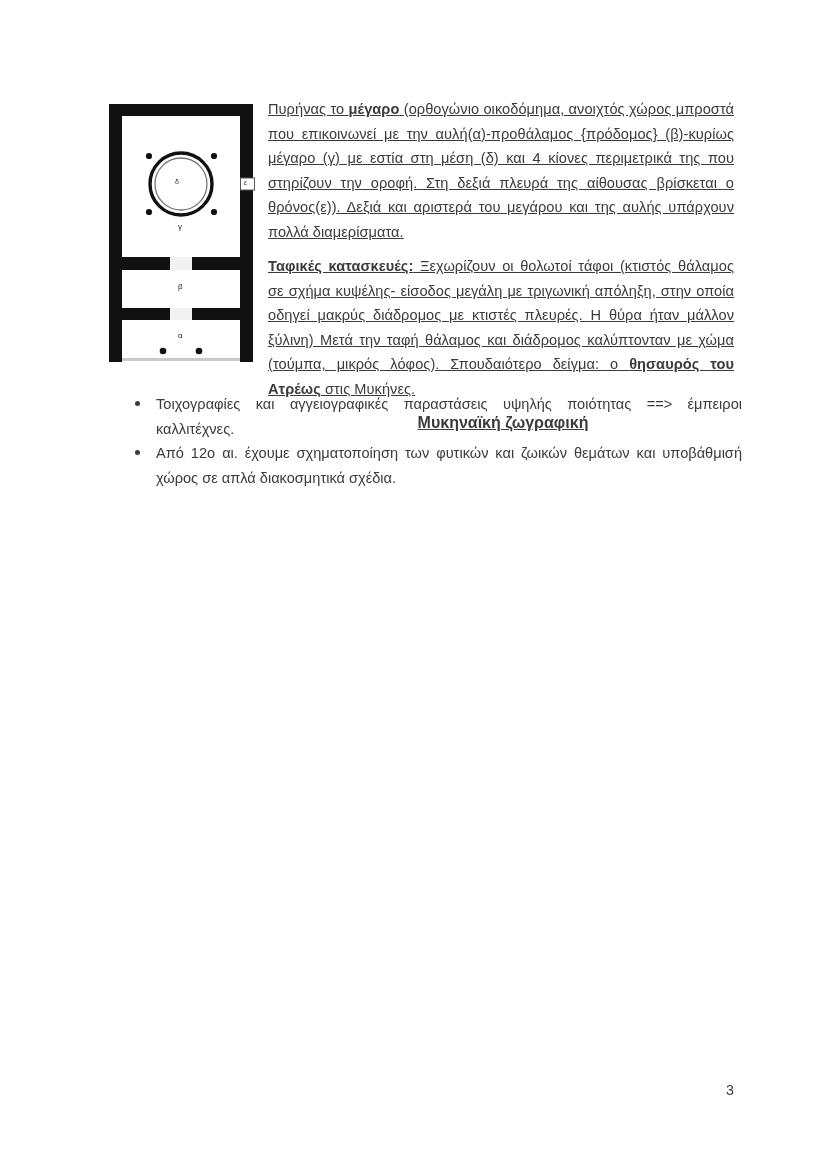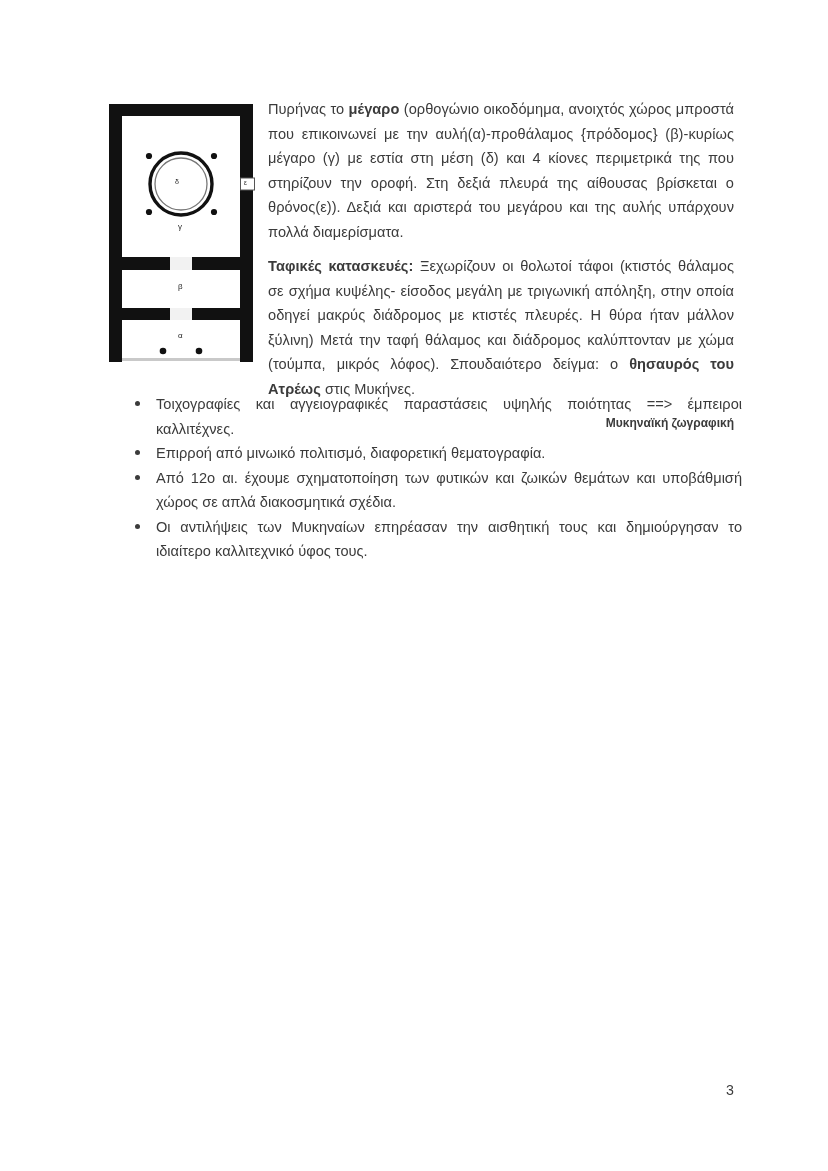--- a/index.html
+++ b/index.html
@@ -33,37 +33,38 @@
     width: 152px;
     height: 268px;
   }
 
   
   .textcol {
     position: absolute;
     left: 268px;
     top: 97px;
     width: 466px;
+    text-decoration: underline;
   }
   p.body {
     margin: 0 0 10px 0;
     font-size: 14.6px;
     line-height: 24.5px;
     text-align: justify;
     text-justify: inter-word;
     letter-spacing: 0.05px;
   }
   p.body:last-child { margin-bottom: 0; }
   .b { font-weight: bold; }
   .subheading {
     margin: 0;
-    font-size: 12px;
+    font-size: 16px;
     line-height: 24.5px;
     font-weight: bold;
-    text-align: right;
+    text-align: center;
     padding-left: 4px;
   }
 
   
   .bullets {
     position: absolute;
     left: 120px;
     top: 384px;
     width: 614px;
     margin: 8px;
@@ -155,27 +156,19 @@
     <p class="subheading">Μυκηναϊκή ζωγραφική</p>
   </div>
 
   <ul class="bullets">
     <li>
       <span class="dot"></span>
       <span class="txt">Τοιχογραφίες και αγγειογραφικές παραστάσεις υψηλής ποιότητας ==&gt; έμπειροι καλλιτέχνες.</span>
     </li>
     <li>
       <span class="dot"></span>
-      <span class="txt">Επιρροή από μινωικό πολιτισμό, διαφορετική θεματογραφία.</span>
-    </li>
-    <li>
-      <span class="dot"></span>
       <span class="txt">Από 12ο αι. έχουμε σχηματοποίηση των φυτικών και ζωικών θεμάτων και υποβάθμισή χώρος σε απλά διακοσμητικά σχέδια.</span>
-    </li>
-    <li>
-      <span class="dot"></span>
-      <span class="txt">Οι αντιλήψεις των Μυκηναίων επηρέασαν την αισθητική τους και δημιούργησαν το ιδιαίτερο καλλιτεχνικό ύφος τους.</span>
     </li>
   </ul>
 
   <div class="pageno">3</div>
 
 </div>
 
 </body></html>

